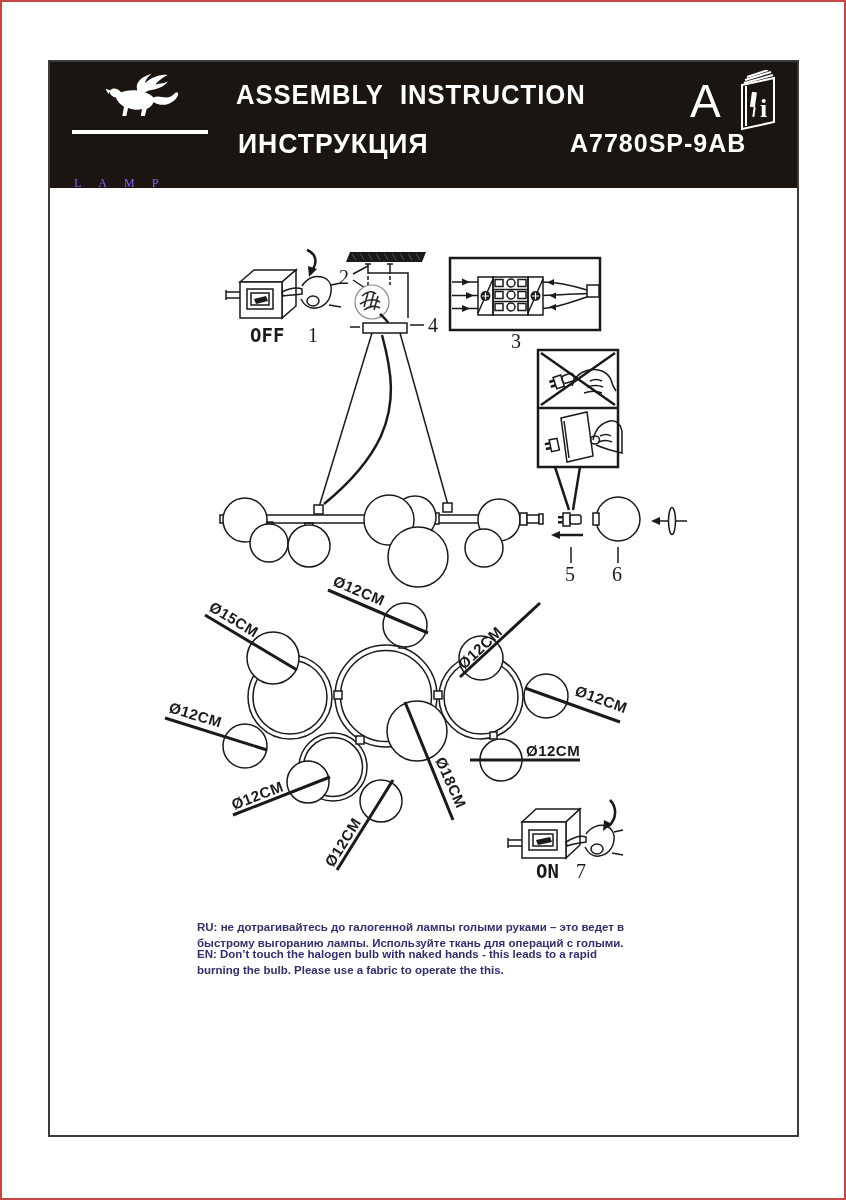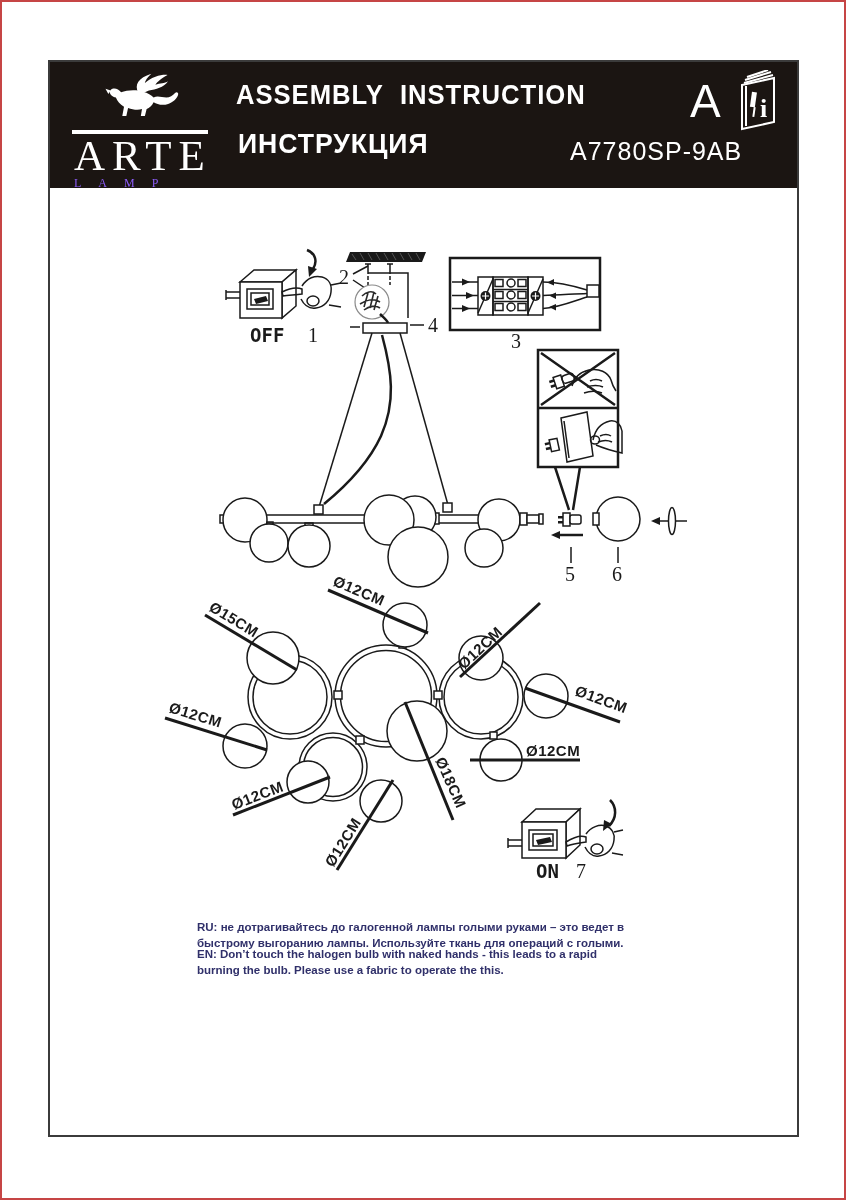--- a/index.html
+++ b/index.html
@@ -12,21 +12,21 @@
   .logo svg{position:absolute;left:8px;top:4px;}
   .logo .bar{position:absolute;left:2px;top:62px;width:136px;height:4px;background:#fff;}
   .brand-name{position:absolute;left:4px;top:66px;font-family:"Liberation Serif",serif;
               font-size:43px;line-height:44px;letter-spacing:7px;color:#fff;}
   .brand-sub{position:absolute;left:4px;top:108px;font-family:"Liberation Serif",serif;
              font-size:12px;letter-spacing:17px;color:#8b5cf6;}
   .title-en{position:absolute;left:186px;top:18px;font-size:27px;font-weight:bold;
             letter-spacing:1px;word-spacing:9px;transform:scaleX(.95);transform-origin:left;}
   .title-ru{position:absolute;left:188px;top:66px;font-size:28px;font-weight:bold;
             letter-spacing:1px;transform:scaleX(.95);transform-origin:left;}
-  .model{position:absolute;left:520px;top:75px;font-size:25px;font-weight:normal;letter-spacing:1px;}
+  .model{position:absolute;left:520px;top:67px;font-size:25px;font-weight:bold;letter-spacing:1px;}
   .doc-letter{position:absolute;left:640px;top:12px;font-size:46px;font-weight:normal;}
   .book-icon{position:absolute;left:686px;top:8px;}
   .diagram{position:absolute;left:50px;top:190px;}
   .note{position:absolute;left:197px;width:460px;font-family:Liberation Sans, sans-serif;
         font-weight:bold;font-size:11.5px;line-height:16px;color:#30306a;}
   .note-ru{top:919px;}
   .note-en{top:946px;}
   
   .ln{stroke:#1a1a1a;stroke-width:1.5;fill:none;}
   .thk{stroke:#1a1a1a;stroke-width:2.5;fill:none;}
@@ -48,21 +48,20 @@
       <svg width="128" height="58" viewBox="0 0 140 100">
         <path fill="#ffffff" d="M64,36 C56,22 64,10 86,3 C79,10 76,14 75,19 C88,8 103,4 114,5
           C103,11 97,16 93,22 C101,19 109,20 115,16 C107,27 94,30 82,32 L70,37 Z"></path>
         <path fill="#ffffff" d="M72,34 C60,30 44,31 34,35 C30,30 24,27 19,29 C14,31 13,36 17,40
           C19,42 22,44 25,44 C27,50 32,56 39,60 L36,76 L43,76 L46,62 C54,65 63,66 70,64
           L68,76 L75,76 L78,64 C83,62 87,58 90,52 C96,56 106,58 115,55 C124,52 130,46 132,40
           C134,36 130,33 127,36 C123,40 118,44 112,44 C104,44 97,40 90,44 C86,40 80,36 72,34 Z"></path>
         <path fill="#ffffff" d="M16,32 L7,29 L12,38 Z"></path>
       </svg>
       <div class="bar"></div>
-      <div class="brand-name">ARTE</div>
       <div class="brand-sub">LAMP</div>
     </div>
     <div class="title-en">ASSEMBLY INSTRUCTION</div>
     <div class="title-ru">ИНСТРУКЦИЯ</div>
     <div class="model">A7780SP-9AB</div>
     <div class="doc-letter">A</div>
     <svg class="book-icon" width="46" height="64" viewBox="0 0 46 64">
       <g stroke="#ffffff" stroke-width="2" fill="none">
         <path d="M8,13 L37,5"></path>
           <path d="M9,10 L35,2"></path>

